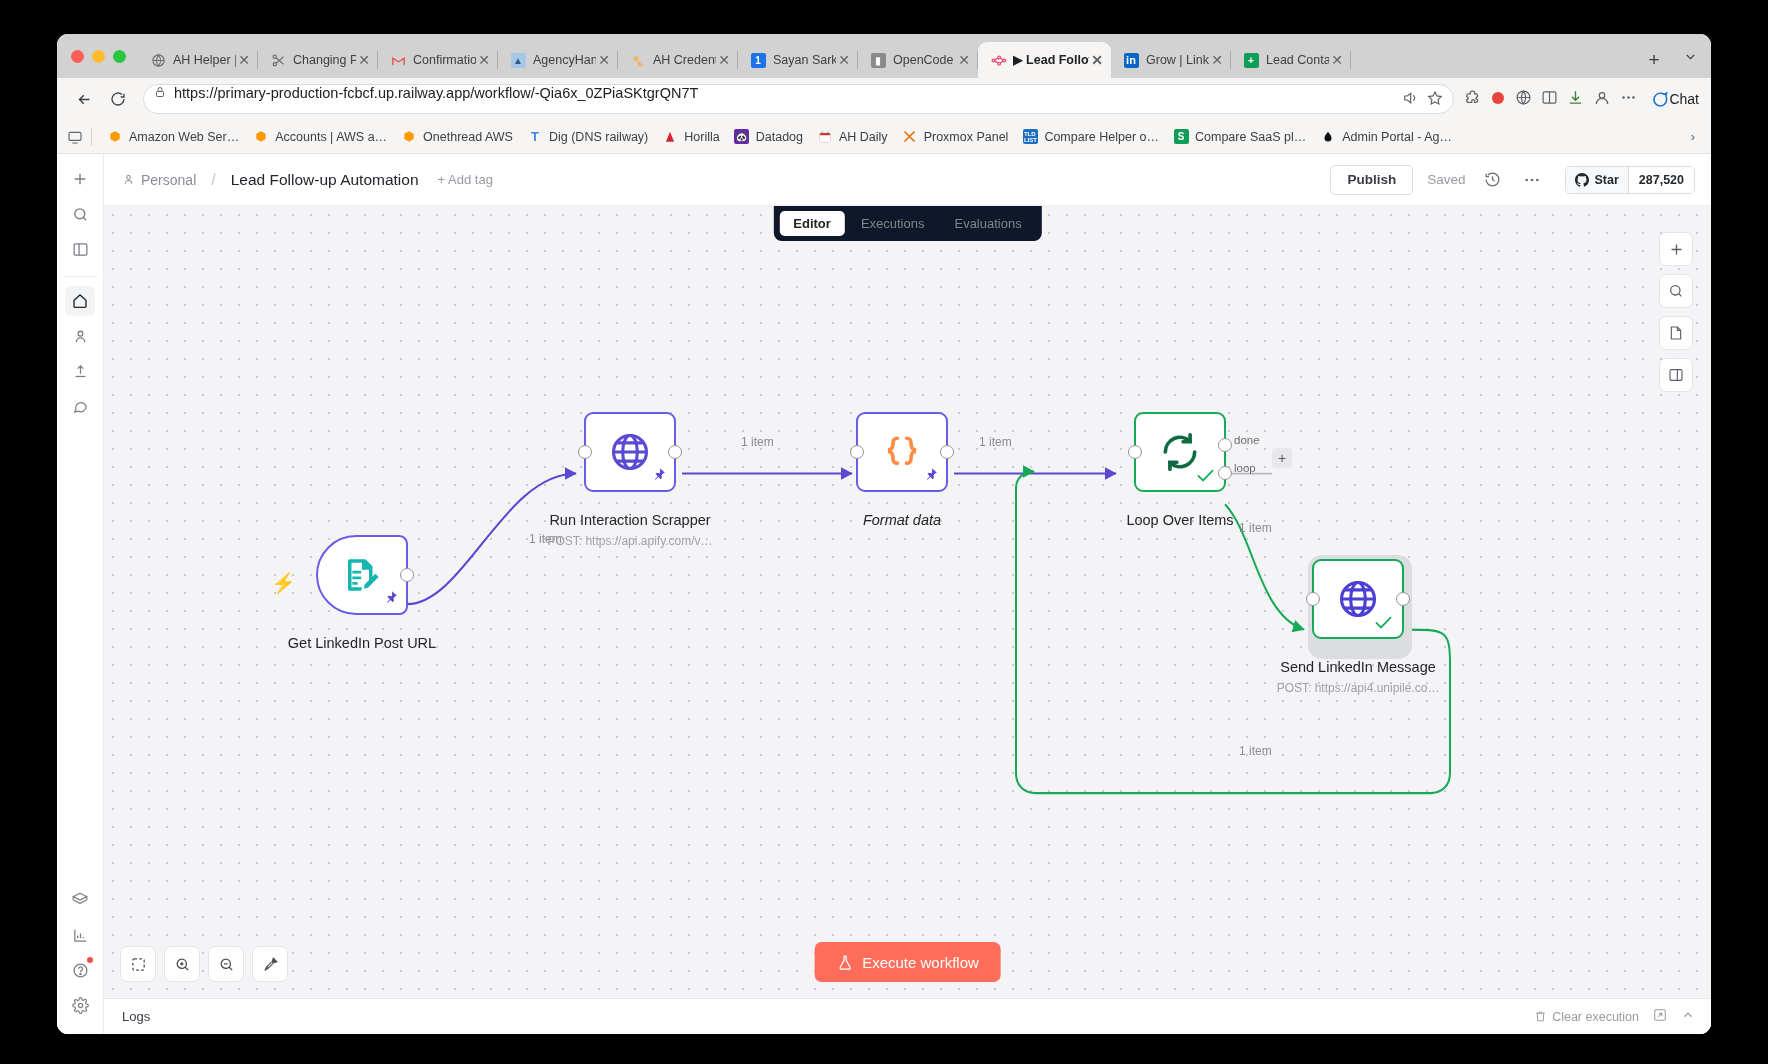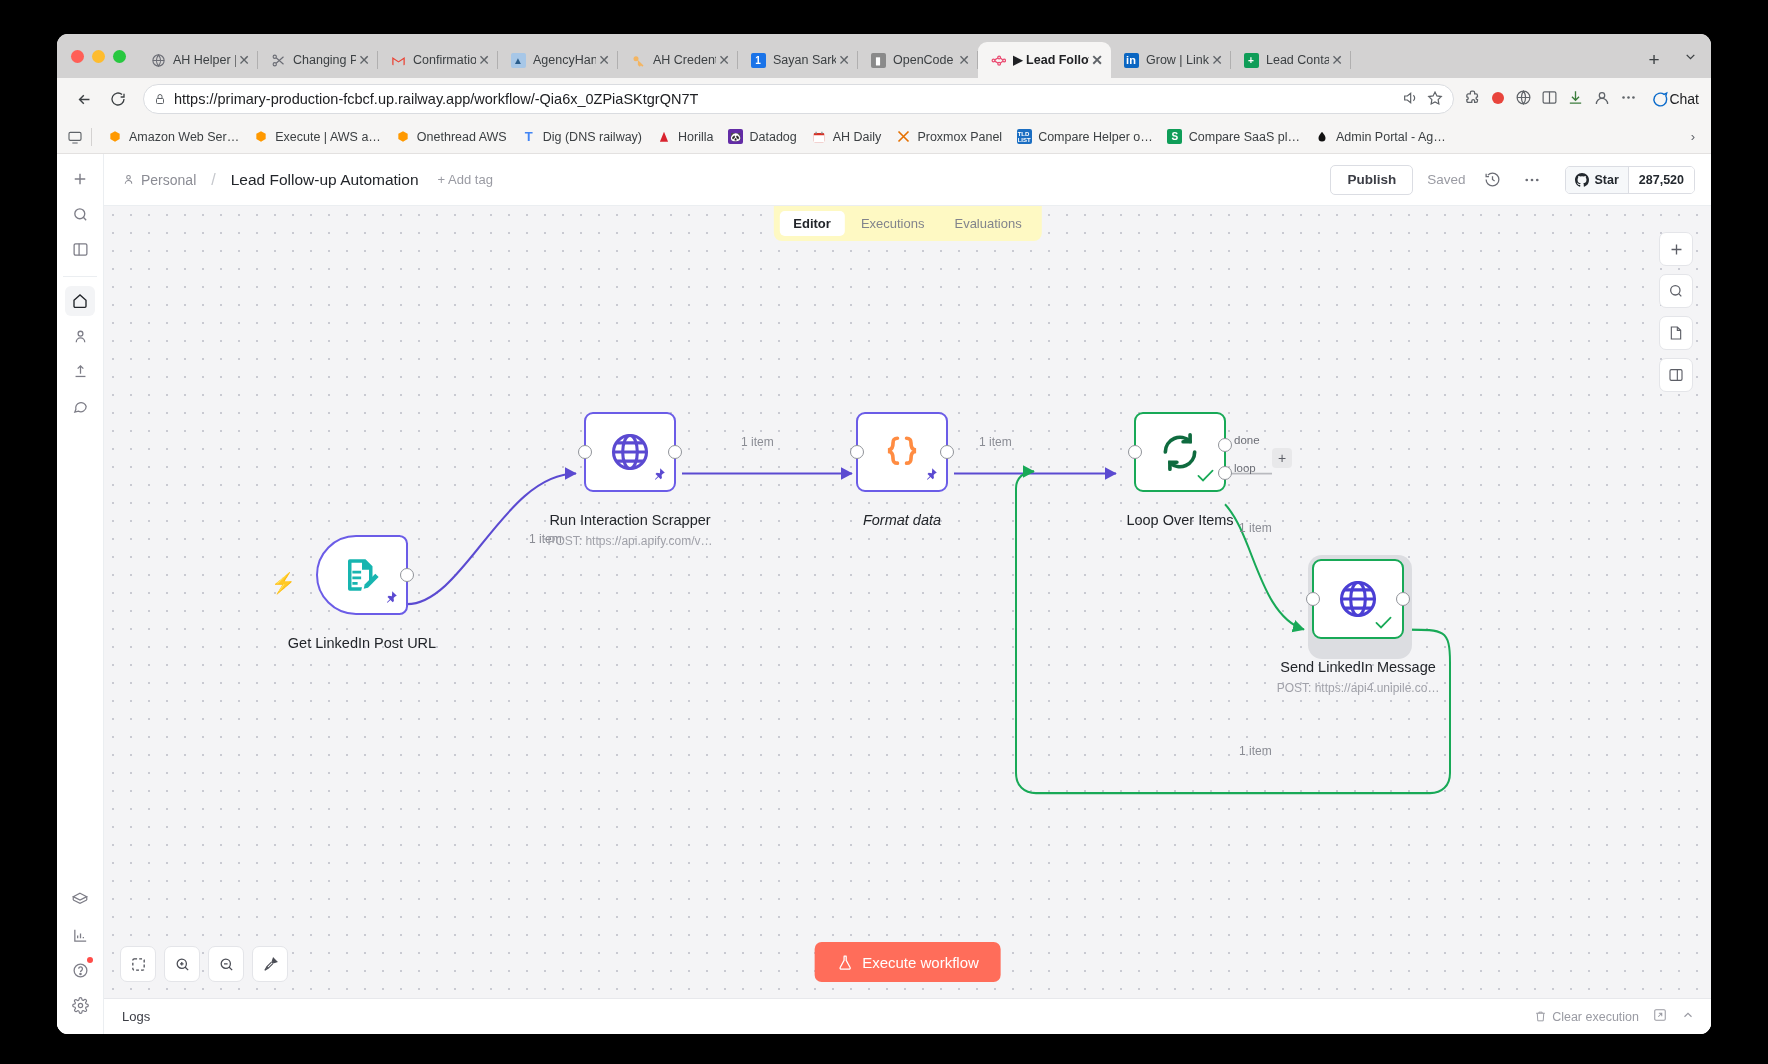--- a/index.html
+++ b/index.html
@@ -76,21 +76,21 @@
     padding: 0 12px;
     gap: 4px;
   }
   .nav-icon { width: 30px; height: 30px; display: flex; align-items: center; justify-content: center; color: #3c4043; font-size: 16px; border-radius: 50%; }
   .omnibox {
     flex: 1;
     height: 30px;
     background: #fff;
     border: 1px solid #dadce0;
     border-radius: 16px;
-    display: flex; align-items: center;
+    display: flex; 
     padding: 0 10px;
     gap: 8px;
     margin: 0 6px;
   }
   .omni-url { font-size: 14.5px; color: #202124; white-space: nowrap; overflow: hidden; }
   .omni-right { margin-left: auto; display: flex; align-items: center; gap: 9px; color: #5f6368; font-size: 14px; }
   .toolbar-icons { display: flex; align-items: center; gap: 9px; color: #5f6368; font-size: 15px; }
   .chat-btn { display:flex; align-items:center; gap:0; font-size:14px; color:#202124; margin-left:4px;justify-content:flex-end; }
 
   
@@ -178,21 +178,21 @@
     background-image: radial-gradient(#c9cad2 1px, transparent 1px);
     background-size: 18px 18px;
   }
 
   
   #view-tabs {
     position: absolute;
     left: 50%; transform: translateX(-50%);
     top: 0;
     display: flex; align-items: center;
-    background: #fef9c3;
+    background: #0f172a;
     border-radius: 0 0 8px 8px;
     padding: 5px 6px;
     gap: 2px;
     z-index: 4;
   }
   .vtab { padding: 5px 14px; font-size: 13px; color: #82848c; border-radius: 5px; }
   .vtab.active { background: #fff; color: #22252a; font-weight: 600; }
 
   
   #canvas-right-ctrls {
@@ -496,21 +496,21 @@
             </svg>
           </span>
           <span>Amazon Web Ser…</span>
         </div>
         <div class="bm">
           <span class="bm-ico">
             <svg width="14" height="14" viewBox="0 0 24 24">
               <path d="M12 2l8 4.5v9L12 20 4 15.5v-9z" fill="#ff9900"></path>
             </svg>
           </span>
-          <span>Execute | AWS a…</span>
+          <span>Accounts | AWS a…</span>
         </div>
         <div class="bm">
           <span class="bm-ico">
             <svg width="14" height="14" viewBox="0 0 24 24">
               <path d="M12 2l8 4.5v9L12 20 4 15.5v-9z" fill="#ff9900"></path>
             </svg>
           </span>
           <span>Onethread AWS</span>
         </div>
         <div class="bm">

